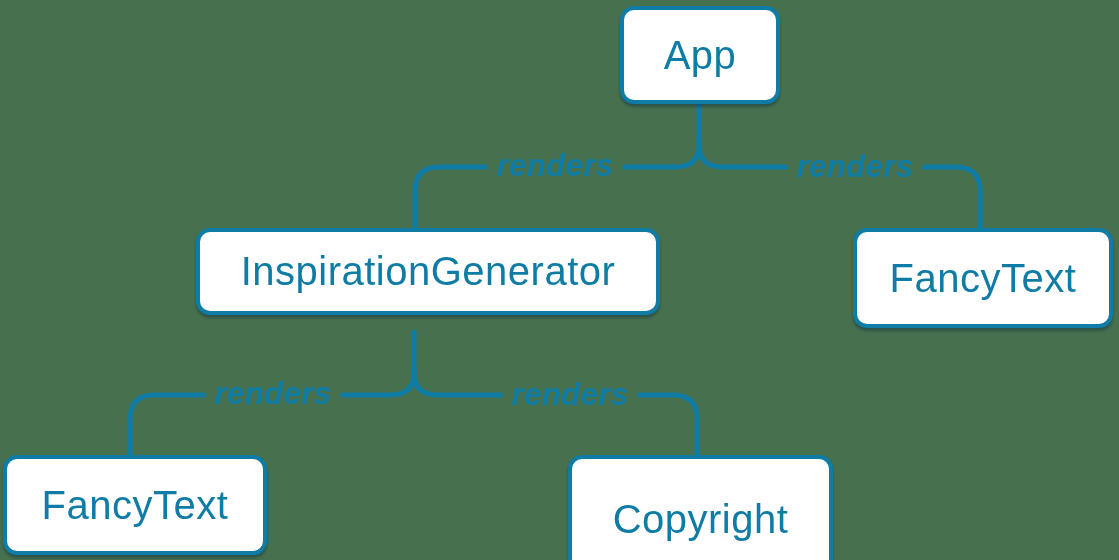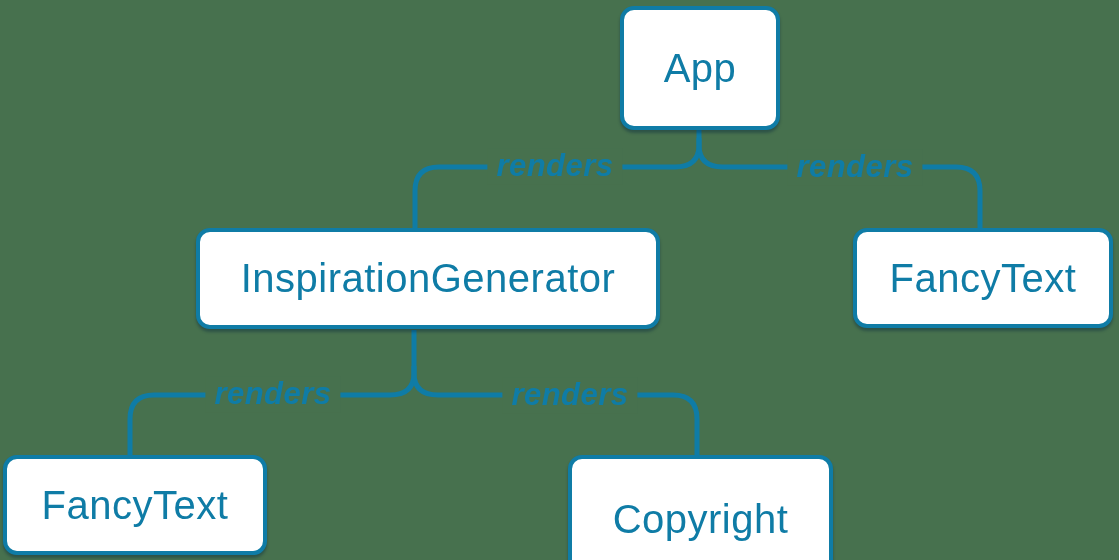--- a/index.html
+++ b/index.html
@@ -34,22 +34,22 @@
     background:var(--node-fill);
     border:4px solid var(--accent);
     border-radius:14px;
     display:flex;align-items:center;justify-content:center;
     color:var(--accent);
     font-size:40px;
     font-weight:500;
     letter-spacing:0.5px;
     box-shadow:0 3px 3px rgba(5,35,60,0.38);
   }
-  .node-app{left:620px;top:6px;width:160px;height:124px;}
-  .node-inspiration-generator{left:196px;top:228px;width:464px;height:101px;}
+  .node-app{left:620px;top:6px;width:160px;height:98px;}
+  .node-inspiration-generator{left:196px;top:228px;width:464px;height:87px;}
   .node-fancy-text-top{left:853px;top:228px;width:260px;height:100px;}
   .node-fancy-text-bottom{left:3px;top:455px;width:264px;height:100px;}
   .node-copyright{left:568px;top:455px;width:265px;height:128px;}
   .edge-label{
     position:absolute;
     transform:translate(-50%,-50%);
     background:var(--bg);
     color:var(--accent);
     font-size:31px;
     font-weight:600;

